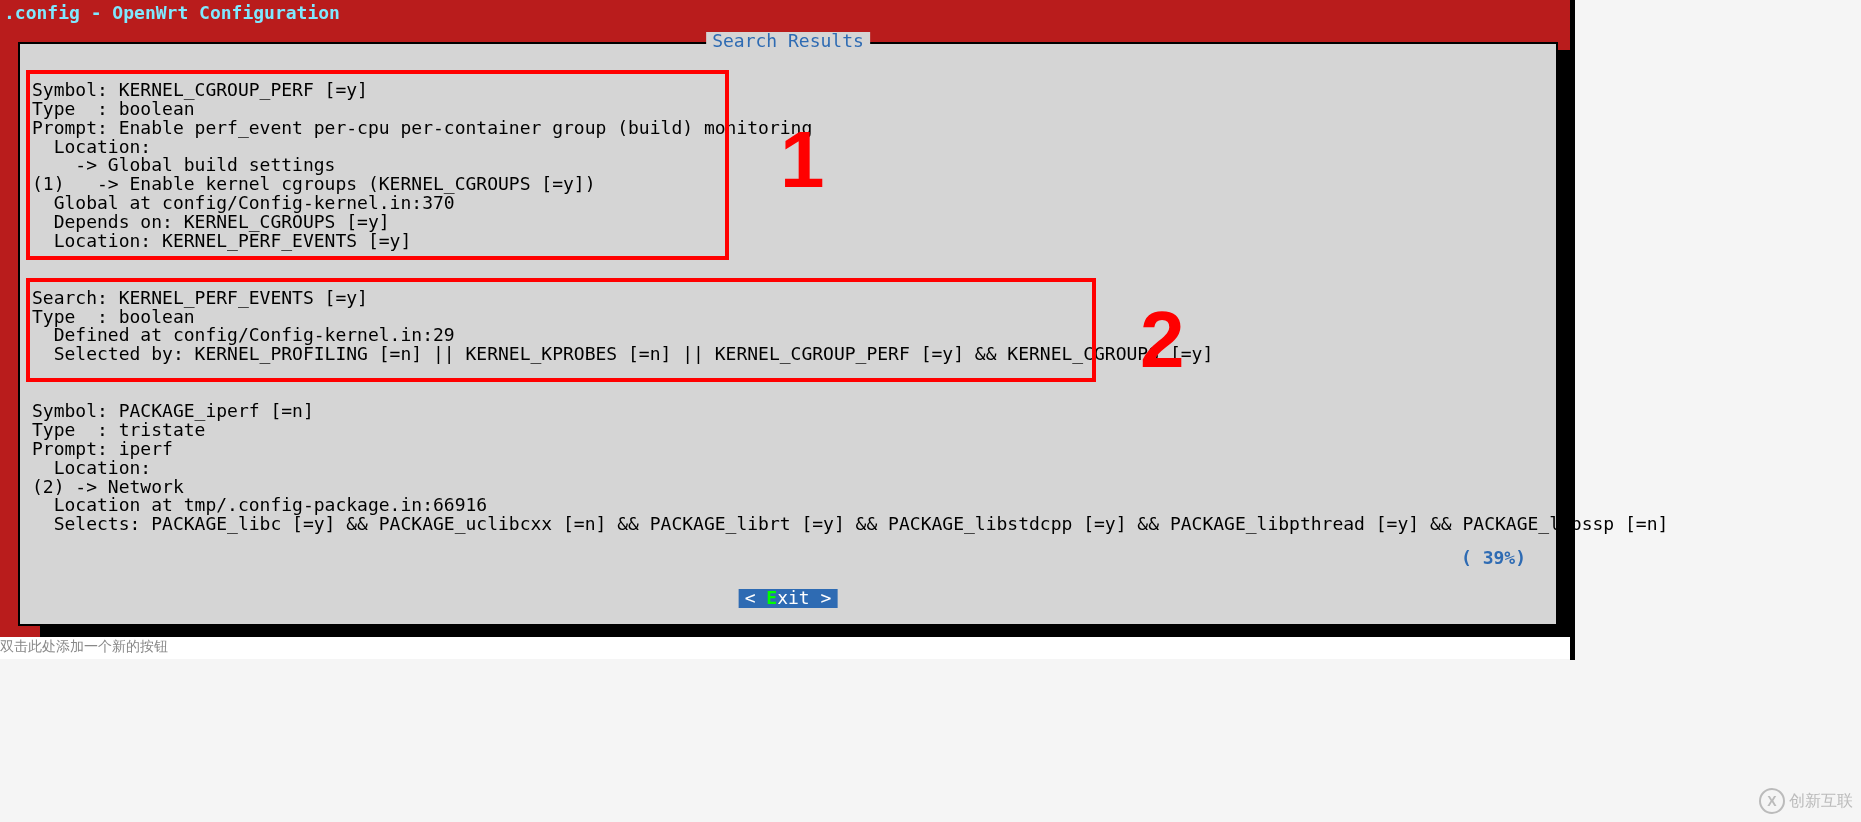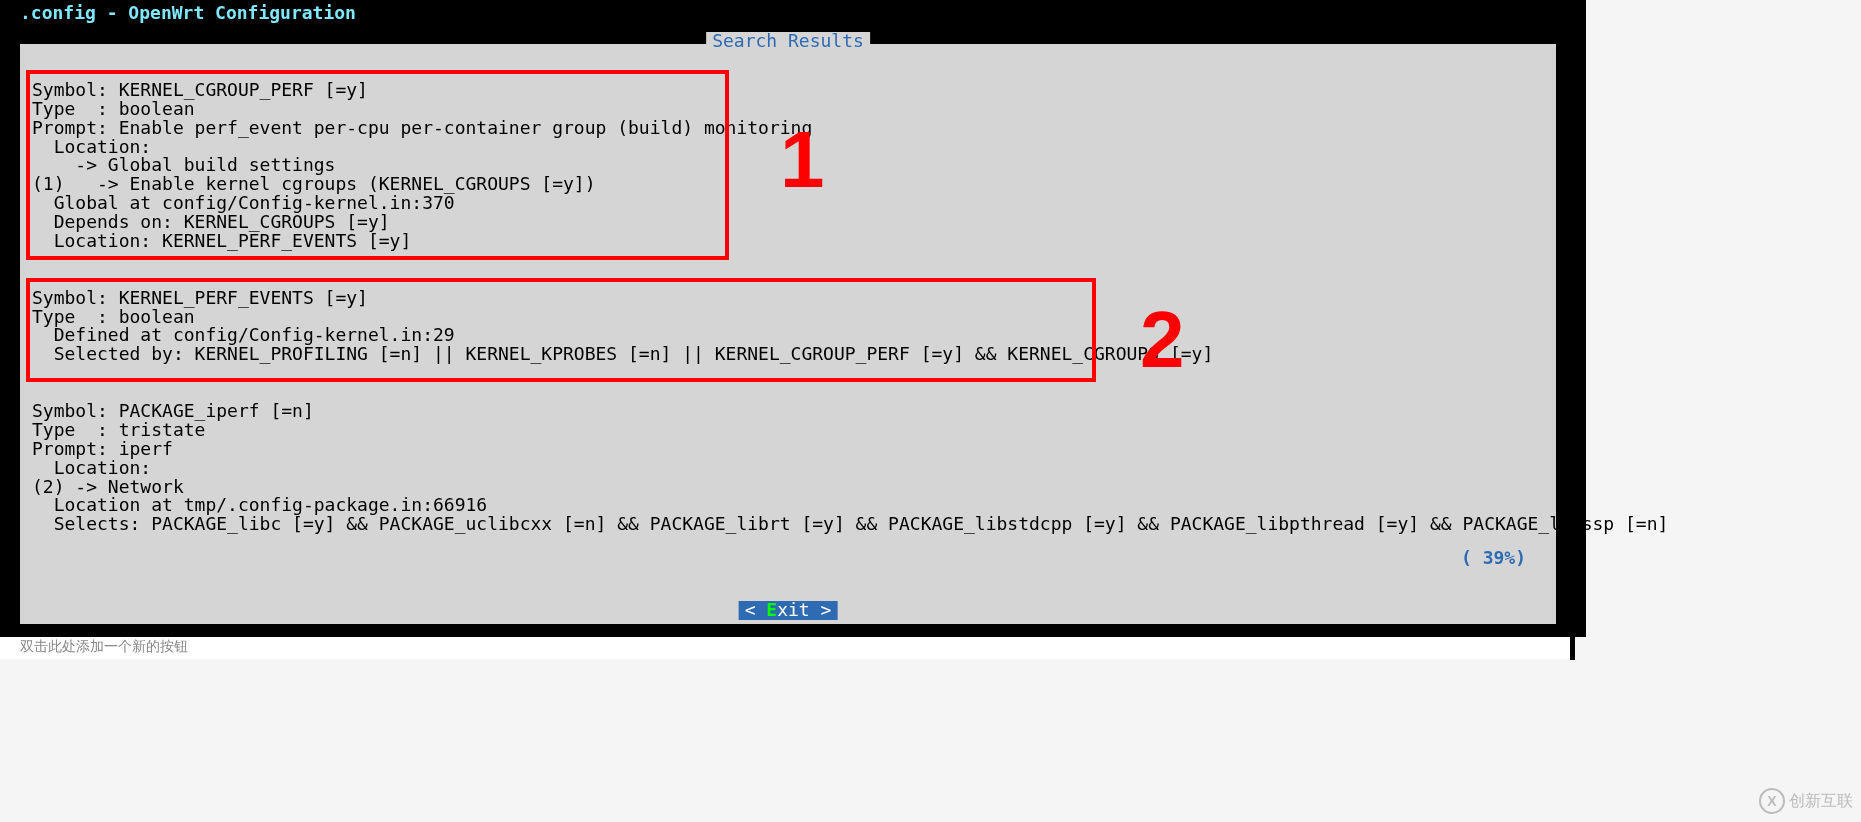--- a/index.html
+++ b/index.html
@@ -12,23 +12,22 @@
     line-height: 1.05;
     background: #f5f5f5;
     overflow: hidden;
   }
   .terminal {
     position: absolute;
     left: 0;
     top: 0;
     width: 1570px;
     height: 637px;
-    background: #000000;
+    background: #b91c1c;
     color: #00a2d3;
-    padding-left: 16px;
   }
   .topbar {
     padding-left: 4px;
     padding-top: 4px;
     color: #7fe8ff;
   }
   .topbar-title {
     color: #7fe8ff;
     font-weight: bold;
   }
@@ -65,21 +64,21 @@
   }
   .percent {
     position: absolute;
     right: 30px;
     bottom: 56px;
     color: #2e6bb3;
     font-weight: bold;
   }
   .exit-btn {
     position: absolute;
-    bottom: 4px;
+    bottom: 16px;
     left: 50%;
     transform: translateX(-50%);
     background: #2e6bb3;
     color: #fff;
     padding: 0 6px;
   }
   .exit-btn .hot {
     color: #00ff00;
     font-weight: bold;
   }
@@ -132,21 +131,21 @@
   .annot-2 { left: 1140px; top: 300px; }
   .bottom-bar {
     position: absolute;
     left: 0;
     top: 637px;
     width: 1570px;
     height: 22px;
     background: #fff;
     color: #888;
     font-size: 14px;
-    padding-left: 20px;
+    padding-left: 0;
     padding-top: 2px;
     box-sizing: border-box;
     font-family: sans-serif;
   }
   .border-black-top {
     position: absolute;
     left: 0;
     top: 0;
     width: 1575px;
     height: 4px;
@@ -203,21 +202,21 @@
 <span>Type  : boolean</span>
 <span>Prompt: Enable perf_event per-cpu per-container group (build) monitoring</span>
 <span>  Location:</span>
 <span>    -&gt; Global build settings</span>
 <span>(1)   -&gt; Enable kernel cgroups (KERNEL_CGROUPS [=y])</span>
 <span>  Global at config/Config-kernel.in:370</span>
 <span>  Depends on: KERNEL_CGROUPS [=y]</span>
 <span>  Location: KERNEL_PERF_EVENTS [=y]</span>
 
 
-<span>Symbol: KERNEL_PERF_EVENTS [=y]</span>
+<span>Search: KERNEL_PERF_EVENTS [=y]</span>
 <span>Type  : boolean</span>
 <span>  Defined at config/Config-kernel.in:29</span>
 <span>  Selected by: KERNEL_PROFILING [=n] || KERNEL_KPROBES [=n] || KERNEL_CGROUP_PERF [=y] &amp;&amp; KERNEL_CGROUPS [=y]</span>
 
 
 <span>Symbol: PACKAGE_iperf [=n]</span>
 <span>Type  : tristate</span>
 <span>Prompt: iperf</span>
 <span>  Location:</span>
 <span>(2) -&gt; Network</span>

